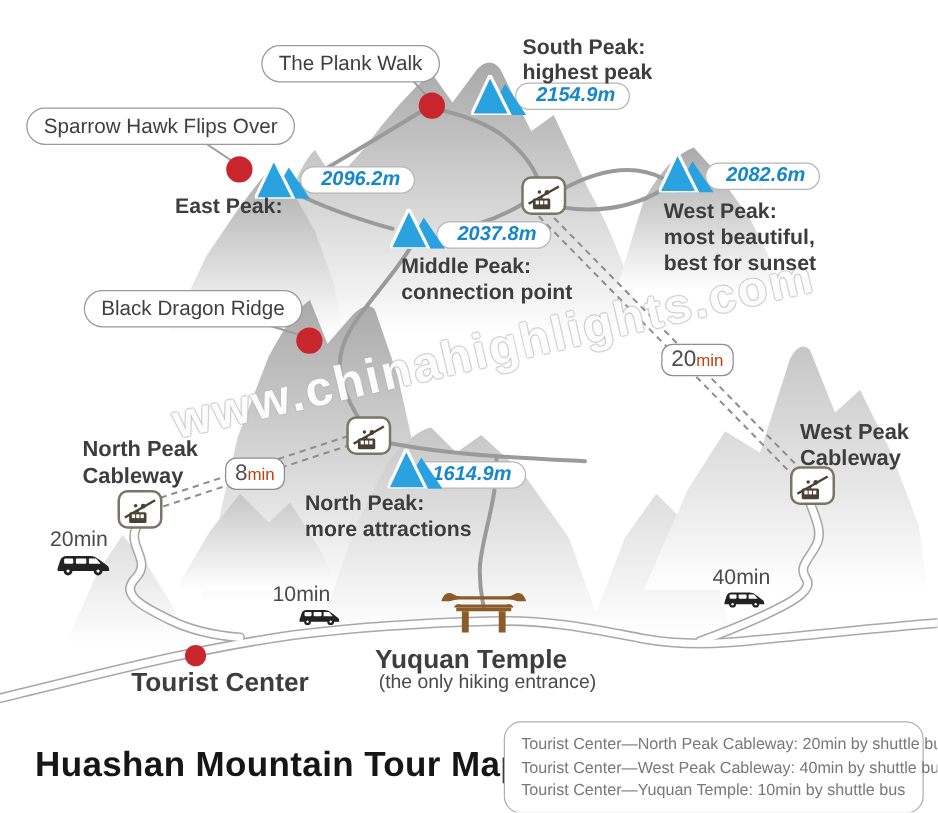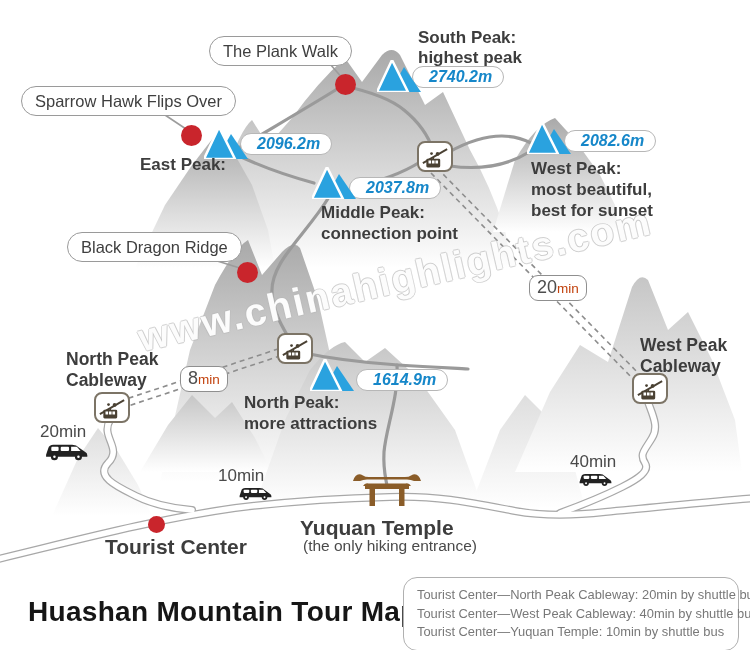--- a/index.html
+++ b/index.html
@@ -129,21 +129,21 @@
 
   <div class="dot" style="left:335px;top:74px"></div>
   <div class="dot" style="left:181px;top:125px"></div>
   <div class="dot" style="left:237px;top:262px"></div>
   <div class="dot small" style="left:148px;top:516px"></div>
 
   <svg class="peak-icon" style="left:377px;top:60px" viewBox="0 0 44 32">
     <polygon points="27,7 13,32 44,32" fill="#2aa2df"></polygon>
     <polygon points="15,0 0,32 31,32" fill="#2aa2df" stroke="#fff" stroke-width="2.5"></polygon>
   </svg>
-  <div class="elev-badge" style="left:412px;top:66px">2740.2m</div>
+  <div class="elev-badge" style="left:412px;top:66px">2154.9m</div>
   <div class="peak-label" style="left:418px;top:28px">South Peak:</div>
   <div class="peak-label" style="left:418px;top:48px">highest peak</div>
 
   <svg class="peak-icon" style="left:204px;top:127px" viewBox="0 0 44 32">
     <polygon points="27,7 13,32 44,32" fill="#2aa2df"></polygon>
     <polygon points="15,0 0,32 31,32" fill="#2aa2df" stroke="#fff" stroke-width="2.5"></polygon>
   </svg>
   <div class="elev-badge" style="left:240px;top:133px">2096.2m</div>
   <div class="peak-label" style="left:140px;top:155px">East Peak:</div>
 
@@ -161,21 +161,21 @@
   </svg>
   <div class="elev-badge" style="left:564px;top:130px">2082.6m</div>
   <div class="peak-label" style="left:531px;top:159px">West Peak:</div>
   <div class="peak-label" style="left:531px;top:180px">most beautiful,</div>
   <div class="peak-label" style="left:531px;top:201px">best for sunset</div>
 
   <svg class="peak-icon" style="left:310px;top:359px" viewBox="0 0 44 32">
     <polygon points="27,7 13,32 44,32" fill="#2aa2df"></polygon>
     <polygon points="15,0 0,32 31,32" fill="#2aa2df" stroke="#fff" stroke-width="2.5"></polygon>
   </svg>
-  <div class="elev-badge" style="left:356px;top:369px">1614.9m</div>
+  <div class="elev-badge" style="left:329px;top:369px">1614.9m</div>
   <div class="peak-label" style="left:244px;top:393px">North Peak:</div>
   <div class="peak-label" style="left:244px;top:414px">more attractions</div>
 
   <div class="station" style="left:417px;top:141px">
     <svg width="30" height="26" viewBox="0 0 34 30">
       <line x1="3" y1="22" x2="31" y2="6" stroke="#4a4133" stroke-width="2.2"></line>
       <circle cx="20" cy="11.5" r="2.2" fill="#4a4133"></circle>
       <circle cx="13" cy="11" r="1.6" fill="#4a4133"></circle>
       <line x1="15" y1="15" x2="15" y2="18" stroke="#4a4133" stroke-width="1.8"></line>
       <rect x="7" y="17" width="16" height="10" rx="1.5" fill="#4a4133"></rect>

